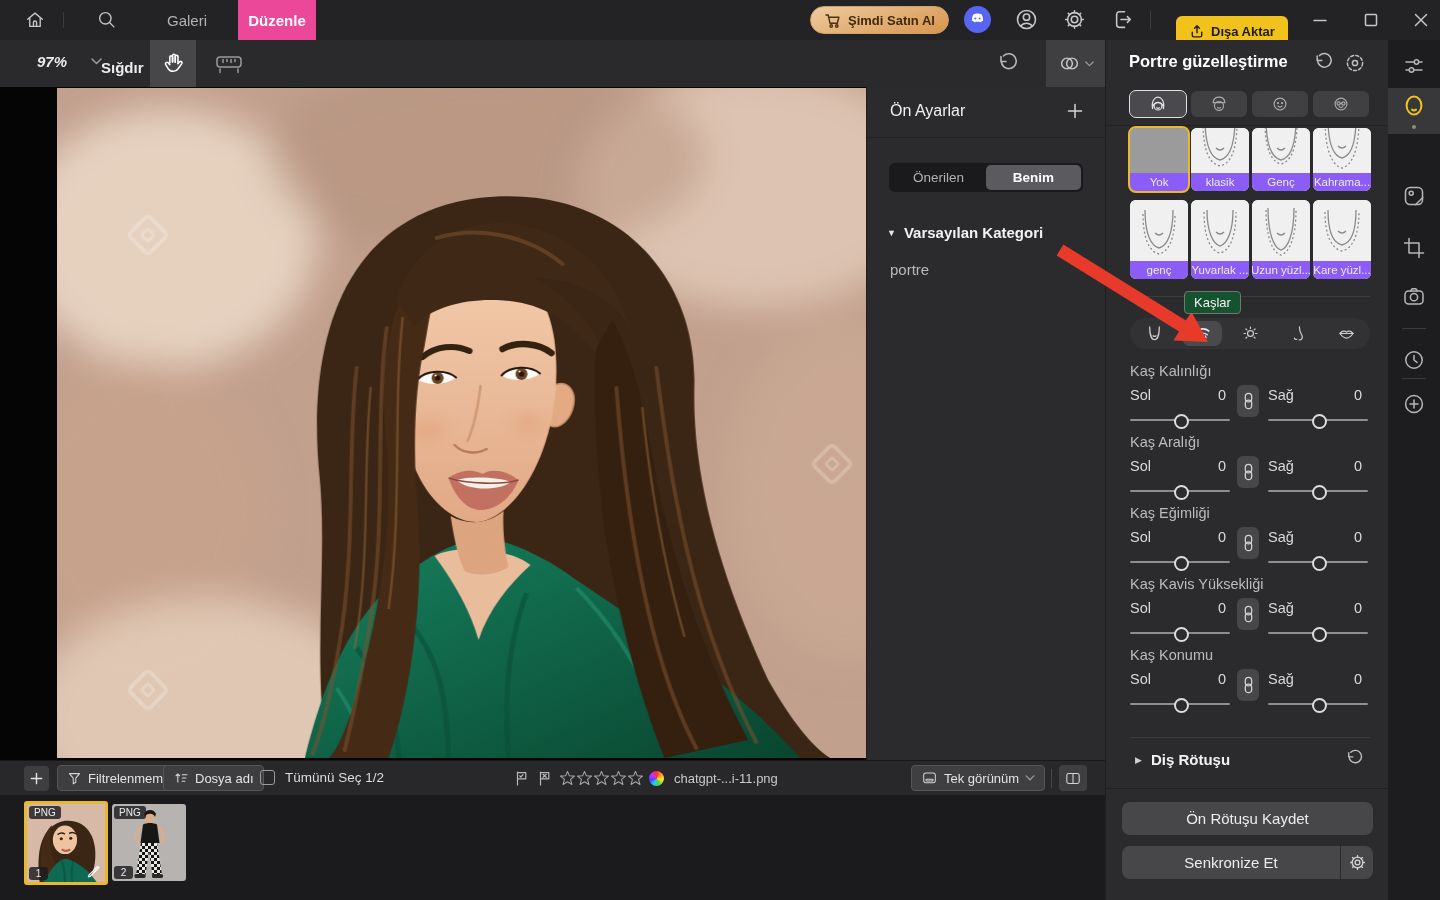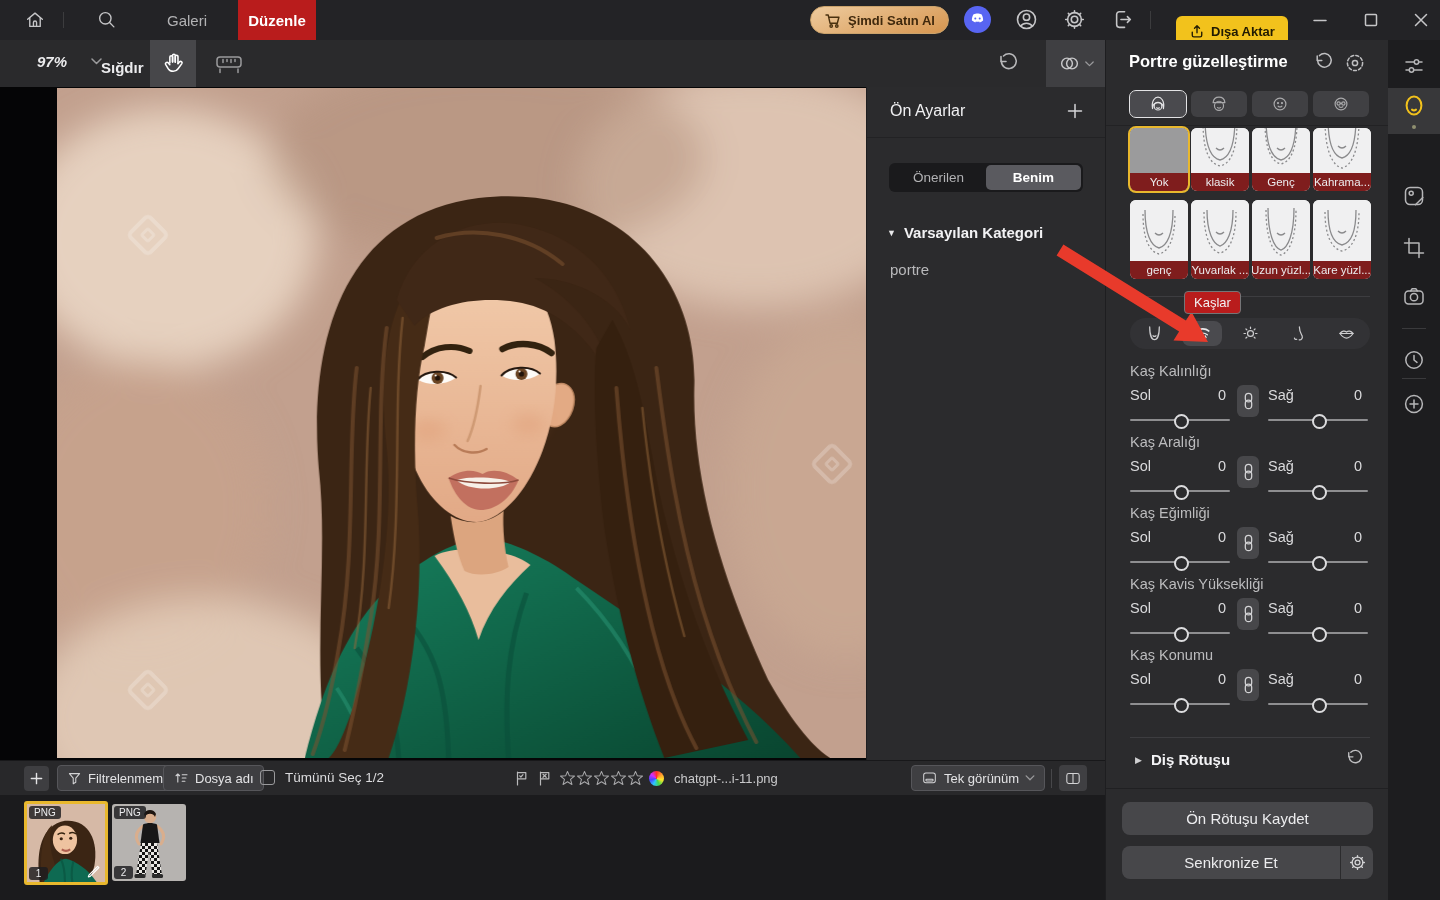--- a/index.html
+++ b/index.html
@@ -8,21 +8,21 @@
   .abs{position:absolute;}
   svg{display:block;}
   .ic{stroke:#c6c6c8;fill:none;stroke-width:1.5;stroke-linecap:round;stroke-linejoin:round;}
   .flexc{display:flex;align-items:center;}
   button{font-family:inherit;border:none;cursor:pointer;background:none;color:inherit;padding:0;}
 
   
   .titlebar{position:absolute;left:0;top:0;width:1440px;height:40px;background:#232326;}
   .tab{position:absolute;top:0;height:40px;display:flex;align-items:center;justify-content:center;font-size:15px;}
   .tab.gallery{left:150px;width:74px;color:#b2b2b4;}
-  .tab.edit{left:238px;width:78px;background:#b91c1c;color:#fff;font-weight:bold;}
+  .tab.edit{left:238px;width:78px;background:#ec4899;color:#fff;font-weight:bold;}
   .pill-buy{position:absolute;left:810px;top:6px;height:28px;border-radius:14px;padding:0 13px;display:flex;align-items:center;gap:7px;
     background:linear-gradient(160deg,var(--buy-from,#eecb9e),var(--buy-to,#d6954f));color:#40290d;font-weight:bold;font-size:13px;border:1px solid #caa26b;}
   .btn-export{position:absolute;left:1176px;top:16px;height:30px;border-radius:6px;padding:0 13px;display:flex;align-items:center;gap:6px;
     background:var(--accent-yellow,#f2c21c);color:#201a02;font-weight:bold;font-size:13px;}
   .discord{position:absolute;left:964px;top:6px;width:27px;height:27px;border-radius:50%;background:var(--discord-blue,#5865f2);display:grid;place-items:center;}
   .vdiv{position:absolute;width:1px;background:#3c3c3e;}
 
   
   .canvas-toolbar{position:absolute;left:0;top:40px;width:1105px;height:47px;background:#2a2a2c;}
   .tool-txt{font-size:15px;font-weight:bold;color:#ececee;}
@@ -48,28 +48,28 @@
   .seg{position:absolute;left:22px;top:76px;width:194px;height:29px;background:#1a1a1c;border-radius:6px;display:flex;padding:2px;box-sizing:border-box;}
   .seg button{flex:1;border-radius:5px;font-size:13.5px;color:#b2b2b4;}
   .seg .on{background:#5a5a5f;color:#fff;font-weight:bold;}
 
   
   .right-panel{position:absolute;left:1105px;top:87px;width:283px;height:813px;background:#2b2b2d;border-left:1px solid #1e1e20;box-sizing:border-box;}
   .cat-tab{position:absolute;top:4px;width:56px;height:26px;background:#404043;border-radius:6px;display:grid;place-items:center;}
   .cat-tab.sel{background:#4a4a4e;outline:1px solid #e3e3e5;}
   .pcell{position:absolute;width:58px;border-radius:6px;overflow:hidden;background:#ededee;}
   .pcell .img{position:relative;width:58px;background:#f0f0f1;overflow:hidden;}
-  .pcell .lbl{height:18px;background:#7f1d1d;color:#ececee;font-size:11.5px;display:flex;align-items:center;justify-content:center;
+  .pcell .lbl{height:18px;background:#8b5cf6;color:#ececee;font-size:11.5px;display:flex;align-items:center;justify-content:center;
     white-space:nowrap;overflow:hidden;padding:0 20px;}
   .pcell.sel{outline:2px solid var(--selection-yellow,#e9b82d);}
   .hline{position:absolute;height:1px;background:#3d3d40;}
   .featbar{position:absolute;left:24px;top:231px;width:240px;height:31px;background:#323235;border-radius:16px;display:flex;align-items:center;justify-content:space-around;}
   .featbtn{width:40px;height:25px;border-radius:8px;display:grid;place-items:center;}
   .featbtn.sel{background:#4a4a4e;}
-  .tooltip{position:absolute;left:78px;top:204px;background:#b91c1c;border:1px solid #757577;border-radius:4px;
+  .tooltip{position:absolute;left:78px;top:204px;background:#14532d;border:1px solid #757577;border-radius:4px;
     padding:3px 9px;font-size:13px;color:#f2f2f4;z-index:6;}
   .sgroup{position:absolute;left:24px;width:240px;height:71px;}
   .sg-label{position:absolute;left:0;top:0;font-size:14.5px;color:#bcbcbe;}
   .sg-side{position:absolute;top:24px;font-size:14.5px;color:#dadadc;}
   .sg-val{position:absolute;top:24px;width:30px;text-align:right;font-size:14.5px;color:#dadadc;}
   .linkbtn{position:absolute;left:107px;top:22px;width:22px;height:32px;background:#47474a;border-radius:6px;display:grid;place-items:center;}
   .track{position:absolute;top:56px;width:100px;height:2px;background:#8e8e90;border-radius:1px;}
   .thumbdot{position:absolute;left:calc(50% - 6.5px);top:-5.5px;width:11px;height:11px;border-radius:50%;background:#2b2b2d;border:2px solid #dcdcde;}
   .bigbtn{position:absolute;left:16px;width:251px;height:33px;background:#47474a;border-radius:8px;color:#ececee;font-size:15px;display:flex;align-items:center;justify-content:center;}
 

